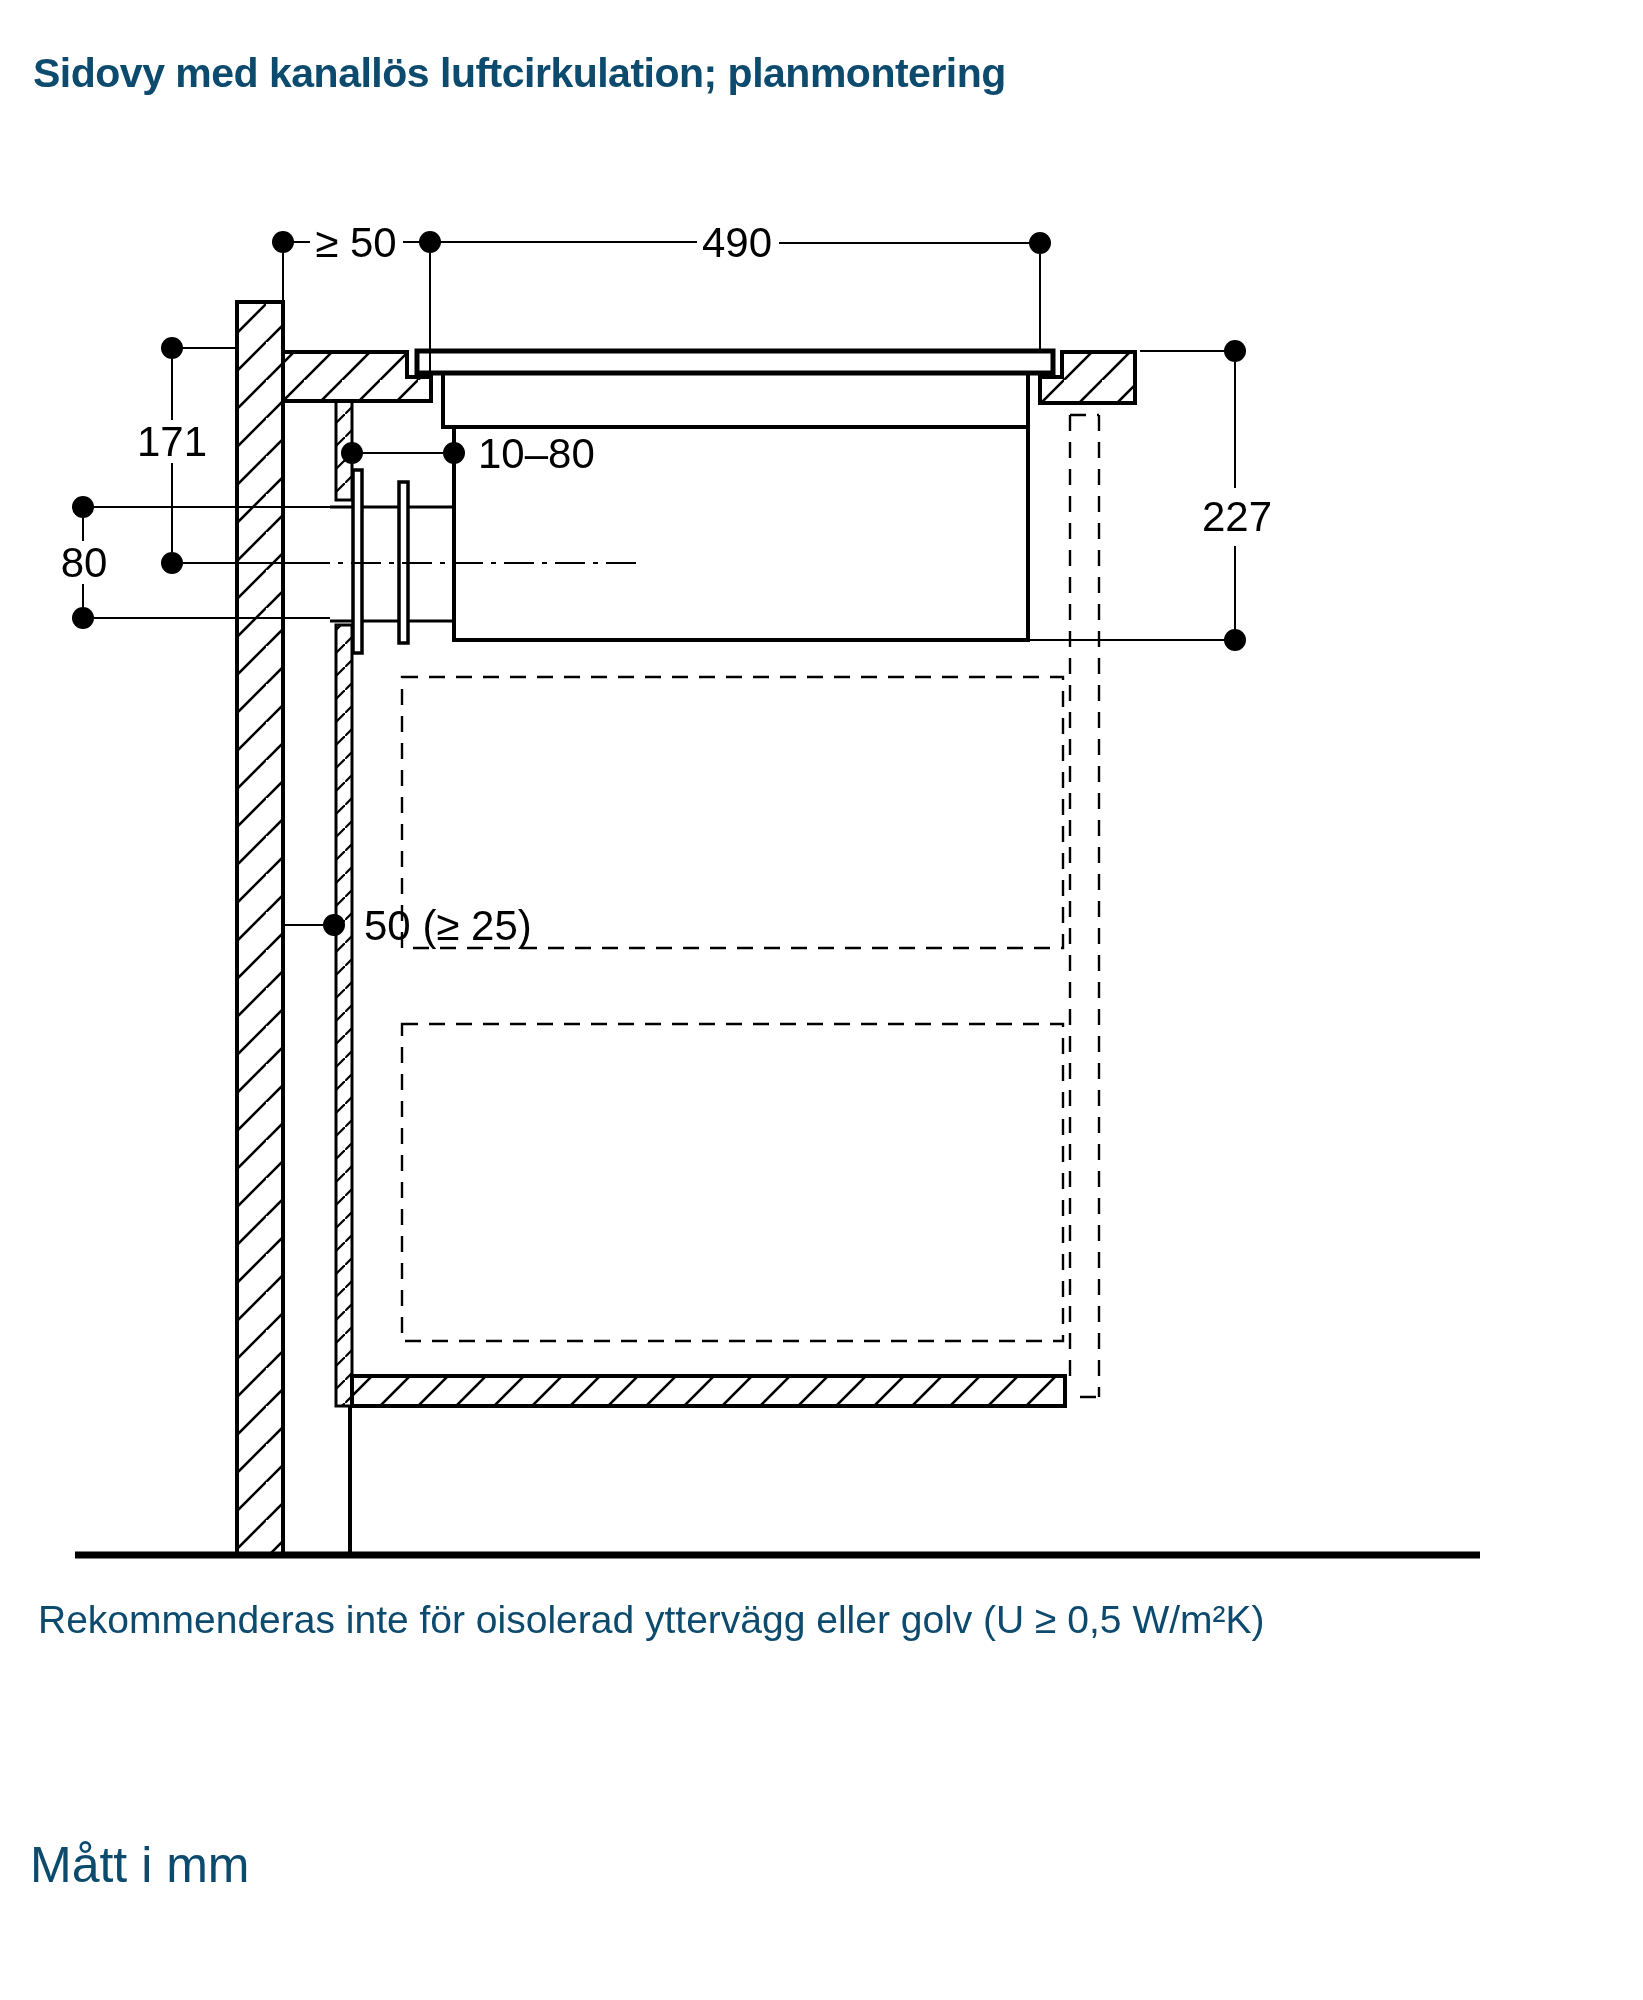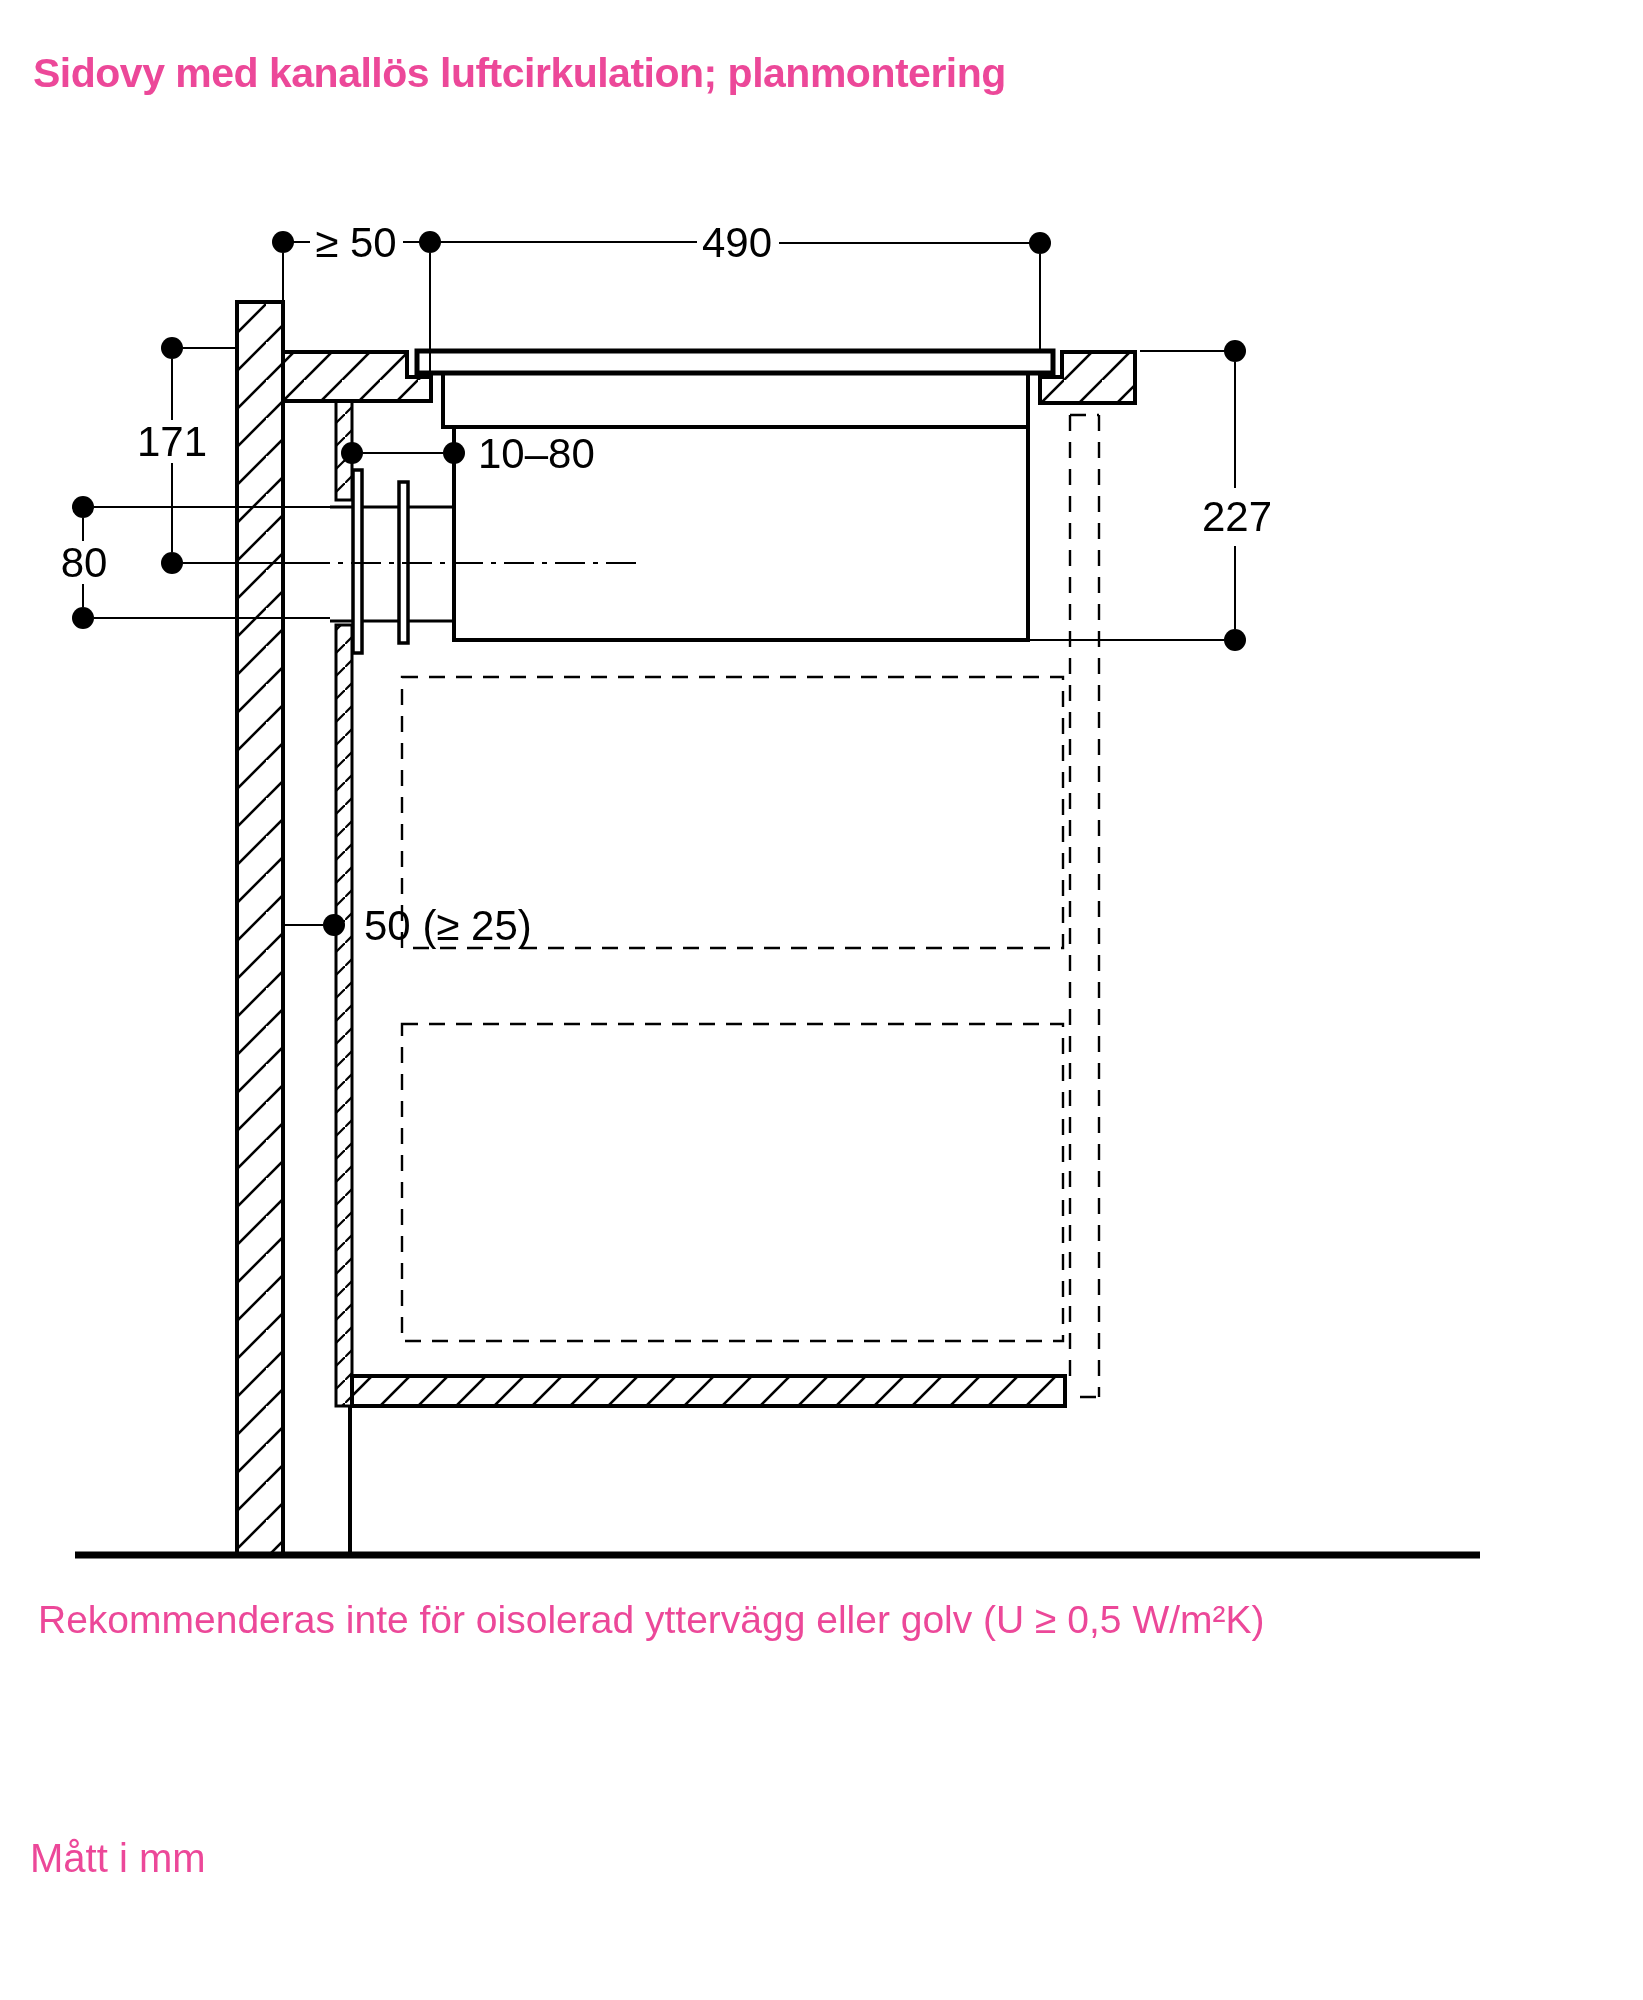--- a/index.html
+++ b/index.html
@@ -1,37 +1,37 @@
 <!DOCTYPE html>
 <html><head>
 <meta charset="utf-8">
 <style>
   html,body{margin:0;padding:0;background:#ffffff;}
   .page{
     position:relative;
     width:1643px;height:2000px;
     background:#ffffff;
     font-family:"Liberation Sans", sans-serif;
-    color:#ec4899;
+    color:#0c4a6e;
     overflow:hidden;
   }
   .title{
     position:absolute;left:33px;top:50px;
     font-size:41px;font-weight:bold;letter-spacing:-0.5px;
     white-space:nowrap;
   }
   .footnote{
     position:absolute;left:30px;top:1598px;
     font-size:39px;letter-spacing:0px;
     white-space:nowrap;
     margin-left:8px;
   }
   .units{
     position:absolute;left:30px;top:1836px;
-    font-size:40px;
+    font-size:50px;
     white-space:nowrap;
   }
   svg{position:absolute;left:0;top:0;}
   svg text{
     font-family:"Liberation Sans", sans-serif;
     font-size:42px;
     fill:#000;
   }
 </style>
 </head>

